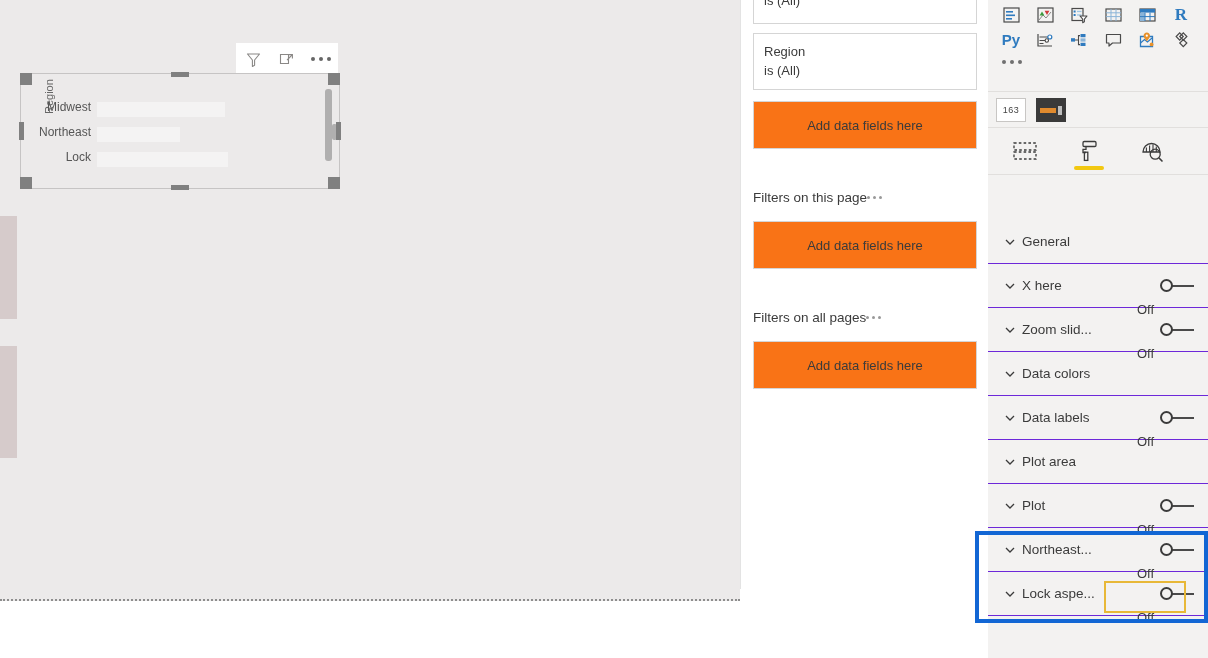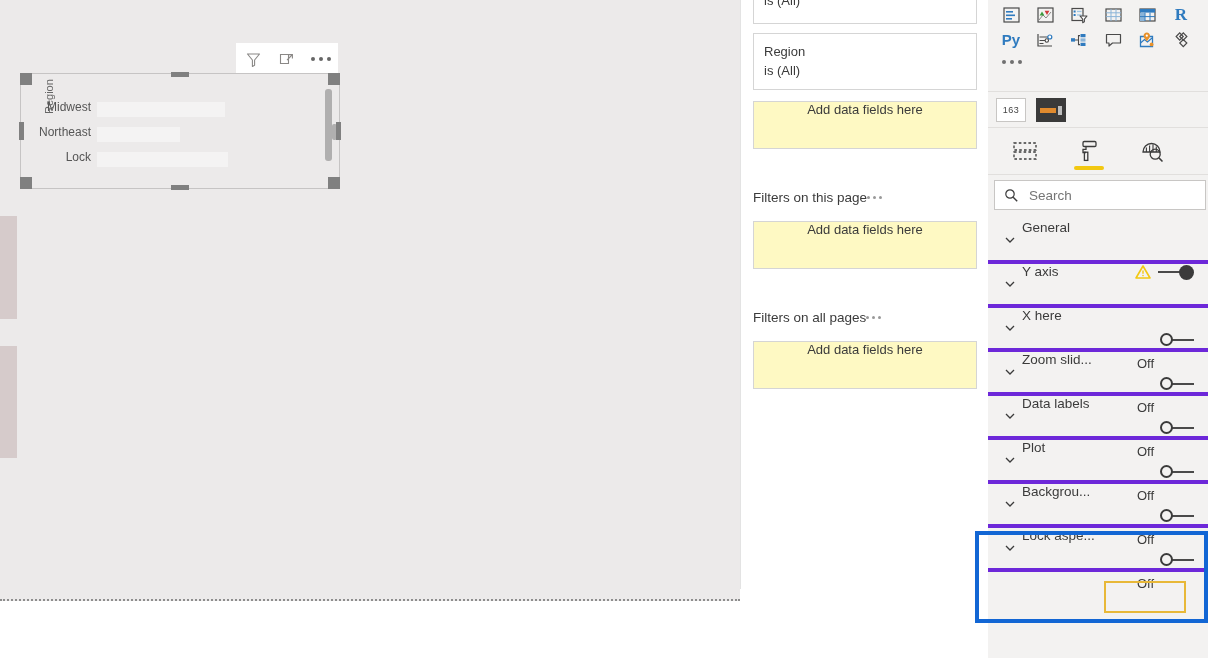--- a/index.html
+++ b/index.html
@@ -50,21 +50,21 @@
   .vscroll-mark{position:absolute;right:2px;top:50px;width:5px;height:16px;
     background:#b0afaf;border-radius:2px;}
 
   
   .filter-pane{position:absolute;left:740px;top:0;width:248px;height:589px;
     background:#ffffff;border-left:1px solid #e3e3e3;border-right:1px solid #e0e0e0;}
   .fcard{position:absolute;left:12px;width:224px;border:1px solid #d5d5d5;
     background:#fff;box-sizing:border-box;padding:8px 10px;color:#333;}
   .fcard .line{font-size:13px;line-height:19px;color:#3b3b3b;}
   .fdrop{position:absolute;left:12px;width:224px;height:48px;border:1px solid #d5d5d5;
-    background:#fef9c3;box-sizing:border-box;display:flex;
+    background:#f97316;box-sizing:border-box;display:flex;align-items:center;
     justify-content:center;font-size:13px;color:#3b3b3b;}
   .fsect{position:absolute;left:12px;width:224px;display:flex;align-items:center;
     justify-content:flex-start;font-size:13.5px;color:#3b3b3b;}
   .fsect .dots{display:flex;gap:3px;}
   .fsect .dots i{width:3px;height:3px;border-radius:50%;background:#999;display:block;}
 
   
   .viz-pane{position:absolute;left:988px;top:0;width:220px;height:658px;background:#f3f2f1;}
   .viz-icons{position:absolute;left:0;top:0;width:220px;padding:2px 0 0 0;}
   .vrow{display:flex;align-items:center;padding-left:6px;}
@@ -92,22 +92,22 @@
   .fmt-tab .underline{position:absolute;bottom:0;left:4px;width:30px;height:4px;
     background:#f2c811;border-radius:2px;}
 
   .search-box{position:absolute;left:994px;top:180px;width:212px;height:30px;
     background:#ffffff;border:1px solid #c8c6c4;display:flex;align-items:center;
     padding-left:9px;box-sizing:border-box;gap:8px;}
   .search-box input{border:none;outline:none;font-family:"Liberation Sans",sans-serif;
     font-size:13.5px;color:#3b3b3b;width:150px;background:transparent;}
 
   .opts{position:absolute;left:988px;top:220px;width:220px;}
-  .opt{position:relative;height:44px;border-bottom:4px solid #6d28d9;
-    display:flex;padding-left:14px;box-sizing:border-box;}
+  .opt{position:relative;height:44px;border-bottom:1px solid #6d28d9;
+    display:flex;align-items:center;padding-left:14px;box-sizing:border-box;}
   .opt .chev{width:16px;display:flex;align-items:center;justify-content:center;}
   .opt .olabel{font-size:13.5px;color:#3b3b3b;margin-left:4px;white-space:nowrap;}
   .opt .right{position:absolute;right:14px;display:flex;align-items:center;gap:6px;}
   .opt .offtxt{font-size:13px;color:#3b3b3b;margin-top:48px;}
   .toggle{position:relative;width:34px;height:14px;display:flex;align-items:center;}
   .toggle .track{position:absolute;left:9px;top:6px;width:25px;height:2px;background:#4a4a4a;}
   .toggle .knob-off{position:relative;width:13px;height:13px;border-radius:50%;
     border:2px solid #3b3b3b;background:#f3f2f1;box-sizing:border-box;z-index:2;}
   .toggle.on{width:36px;justify-content:flex-end;}
   .toggle.on .track{left:0;width:26px;}
@@ -362,62 +362,36 @@
             <path d="M6.4 13V8.6M9.6 13V6.4M13 13V5.6M16.3 13V7.4" stroke="#3b3b3b" stroke-width="1.1"></path>
             <circle cx="15.2" cy="15.2" r="5" fill="none" stroke="#3b3b3b" stroke-width="1.3"></circle>
             <path d="M18.9 18.9l3.6 3.6" stroke="#3b3b3b" stroke-width="1.5"></path>
           </svg>
       </div>
     </div>
 
     <div class="viz-divider" style="top:174px;"></div>
   </div>
 
-  <div class="search-box">
-    <svg width="15" height="15" viewBox="0 0 15 15">
-        <circle cx="6" cy="6" r="4.2" fill="none" stroke="#3b3b3b" stroke-width="1.2"></circle>
-        <path d="M9.2 9.2l4 4" stroke="#3b3b3b" stroke-width="1.4"></path>
-      </svg>
-    <input placeholder="Search" style="">
-  </div>
 
   <div class="opts" id="opts">
       <div class="opt">
         <span class="chev">
           <svg width="12" height="12" viewBox="0 0 12 12">
             <path d="M2 4l4 4 4-4" fill="none" stroke="#3b3b3b" stroke-width="1.3"></path>
           </svg>
         </span>
         <span class="olabel">General</span>
       </div>
       <div class="opt">
         <span class="chev">
           <svg width="12" height="12" viewBox="0 0 12 12">
             <path d="M2 4l4 4 4-4" fill="none" stroke="#3b3b3b" stroke-width="1.3"></path>
           </svg>
         </span>
-        <span class="olabel">Y axis</span>
-        <span class="right">
-          <span class="warn"><svg width="18" height="16" viewBox="0 0 18 16">
-              <path d="M9 2l7 12H2z" fill="none" stroke="#f2c811" stroke-width="1.6" stroke-linejoin="round"></path>
-              <path d="M9 6.4v3.4" stroke="#f2c811" stroke-width="1.4"></path>
-              <circle cx="9" cy="11.6" r="0.8" fill="#f2c811"></circle>
-            </svg></span>
-          <span class="toggle on">
-            <span class="track"></span>
-            <span class="knob-on"></span>
-          </span>
-        </span>
-      </div>
-      <div class="opt">
-        <span class="chev">
-          <svg width="12" height="12" viewBox="0 0 12 12">
-            <path d="M2 4l4 4 4-4" fill="none" stroke="#3b3b3b" stroke-width="1.3"></path>
-          </svg>
-        </span>
         <span class="olabel">X here</span>
         <span class="right">
           <span class="offtxt">Off</span>
           <span class="toggle">
             <span class="track"></span>
             <span class="knob-off"></span>
           </span>
         </span>
       </div>
       <div class="opt">
@@ -434,51 +408,67 @@
             <span class="knob-off"></span>
           </span>
         </span>
       </div>
       <div class="opt">
         <span class="chev">
           <svg width="12" height="12" viewBox="0 0 12 12">
             <path d="M2 4l4 4 4-4" fill="none" stroke="#3b3b3b" stroke-width="1.3"></path>
           </svg>
         </span>
+        <span class="olabel">Data colors</span>
+      </div>
+      <div class="opt">
+        <span class="chev">
+          <svg width="12" height="12" viewBox="0 0 12 12">
+            <path d="M2 4l4 4 4-4" fill="none" stroke="#3b3b3b" stroke-width="1.3"></path>
+          </svg>
+        </span>
         <span class="olabel">Data labels</span>
         <span class="right">
           <span class="offtxt">Off</span>
           <span class="toggle">
             <span class="track"></span>
             <span class="knob-off"></span>
           </span>
         </span>
       </div>
       <div class="opt">
         <span class="chev">
           <svg width="12" height="12" viewBox="0 0 12 12">
             <path d="M2 4l4 4 4-4" fill="none" stroke="#3b3b3b" stroke-width="1.3"></path>
           </svg>
         </span>
+        <span class="olabel">Plot area</span>
+      </div>
+      <div class="opt">
+        <span class="chev">
+          <svg width="12" height="12" viewBox="0 0 12 12">
+            <path d="M2 4l4 4 4-4" fill="none" stroke="#3b3b3b" stroke-width="1.3"></path>
+          </svg>
+        </span>
         <span class="olabel">Plot</span>
         <span class="right">
           <span class="offtxt">Off</span>
           <span class="toggle">
             <span class="track"></span>
             <span class="knob-off"></span>
           </span>
         </span>
       </div>
       <div class="opt">
         <span class="chev">
           <svg width="12" height="12" viewBox="0 0 12 12">
             <path d="M2 4l4 4 4-4" fill="none" stroke="#3b3b3b" stroke-width="1.3"></path>
           </svg>
         </span>
-        <span class="olabel">Backgrou...</span>
+        <span class="olabel">Northeast...</span>
         <span class="right">
           <span class="offtxt">Off</span>
           <span class="toggle">
             <span class="track"></span>
             <span class="knob-off"></span>
           </span>
         </span>
       </div>
       <div class="opt">
         <span class="chev">

